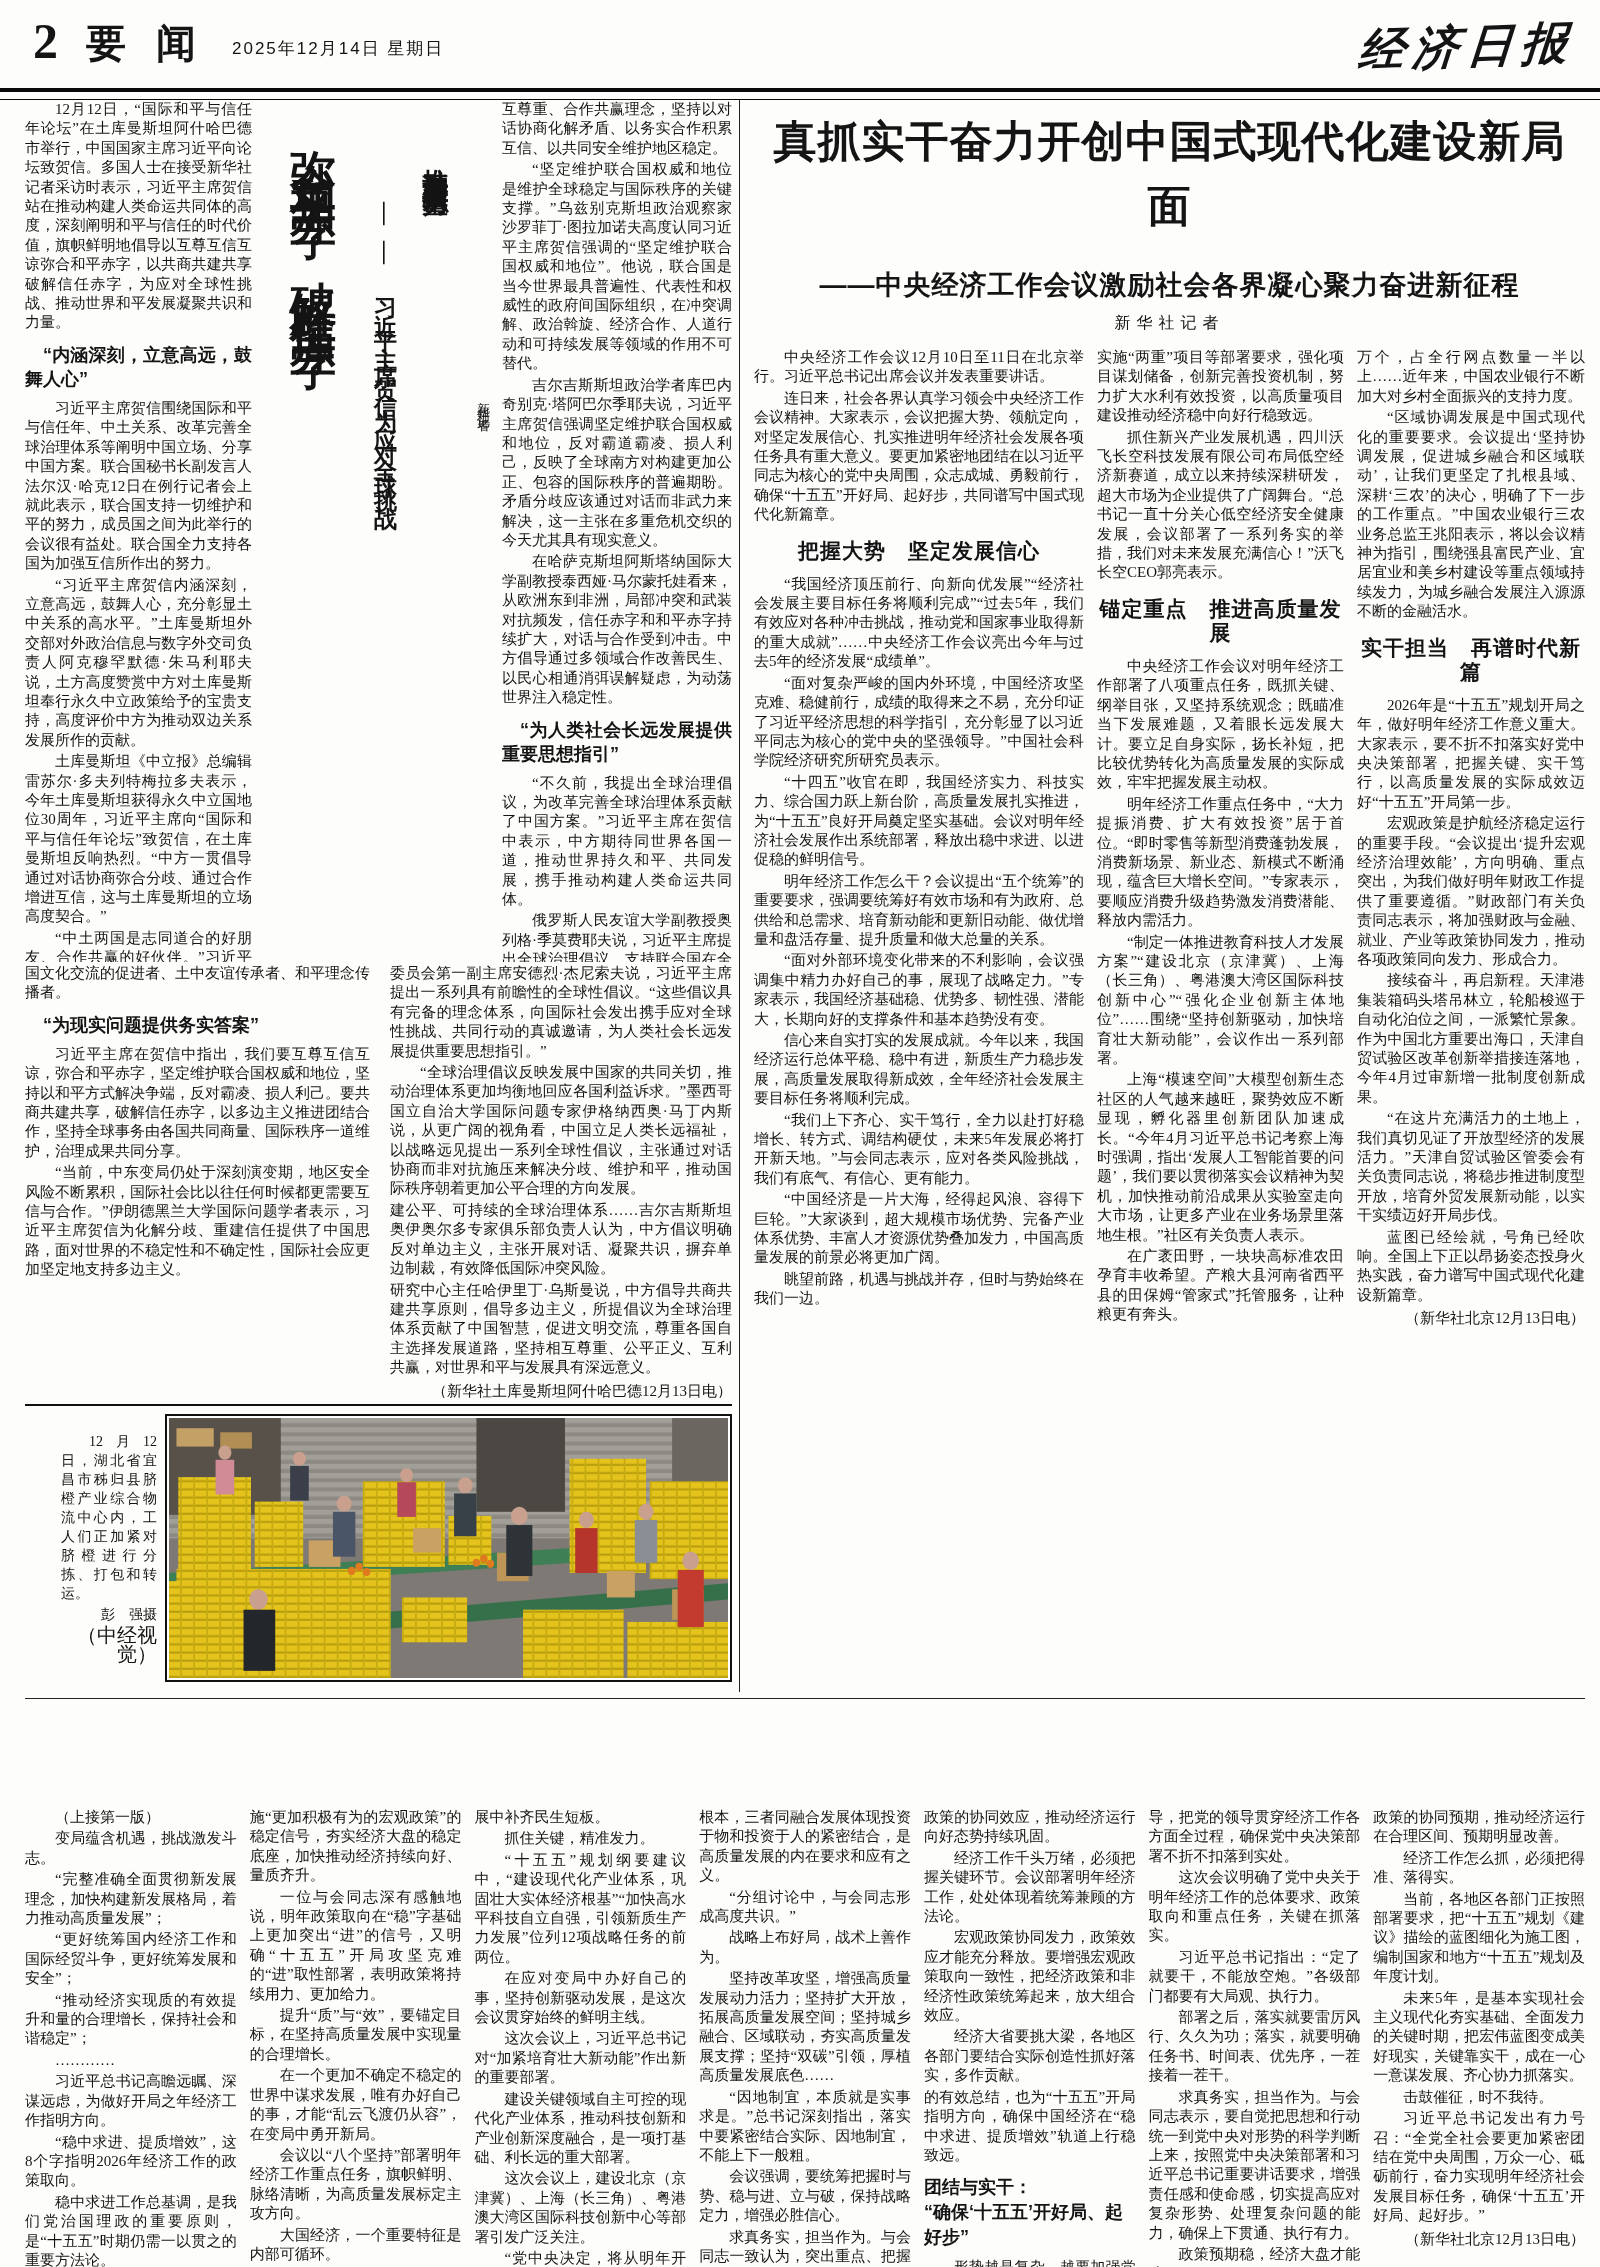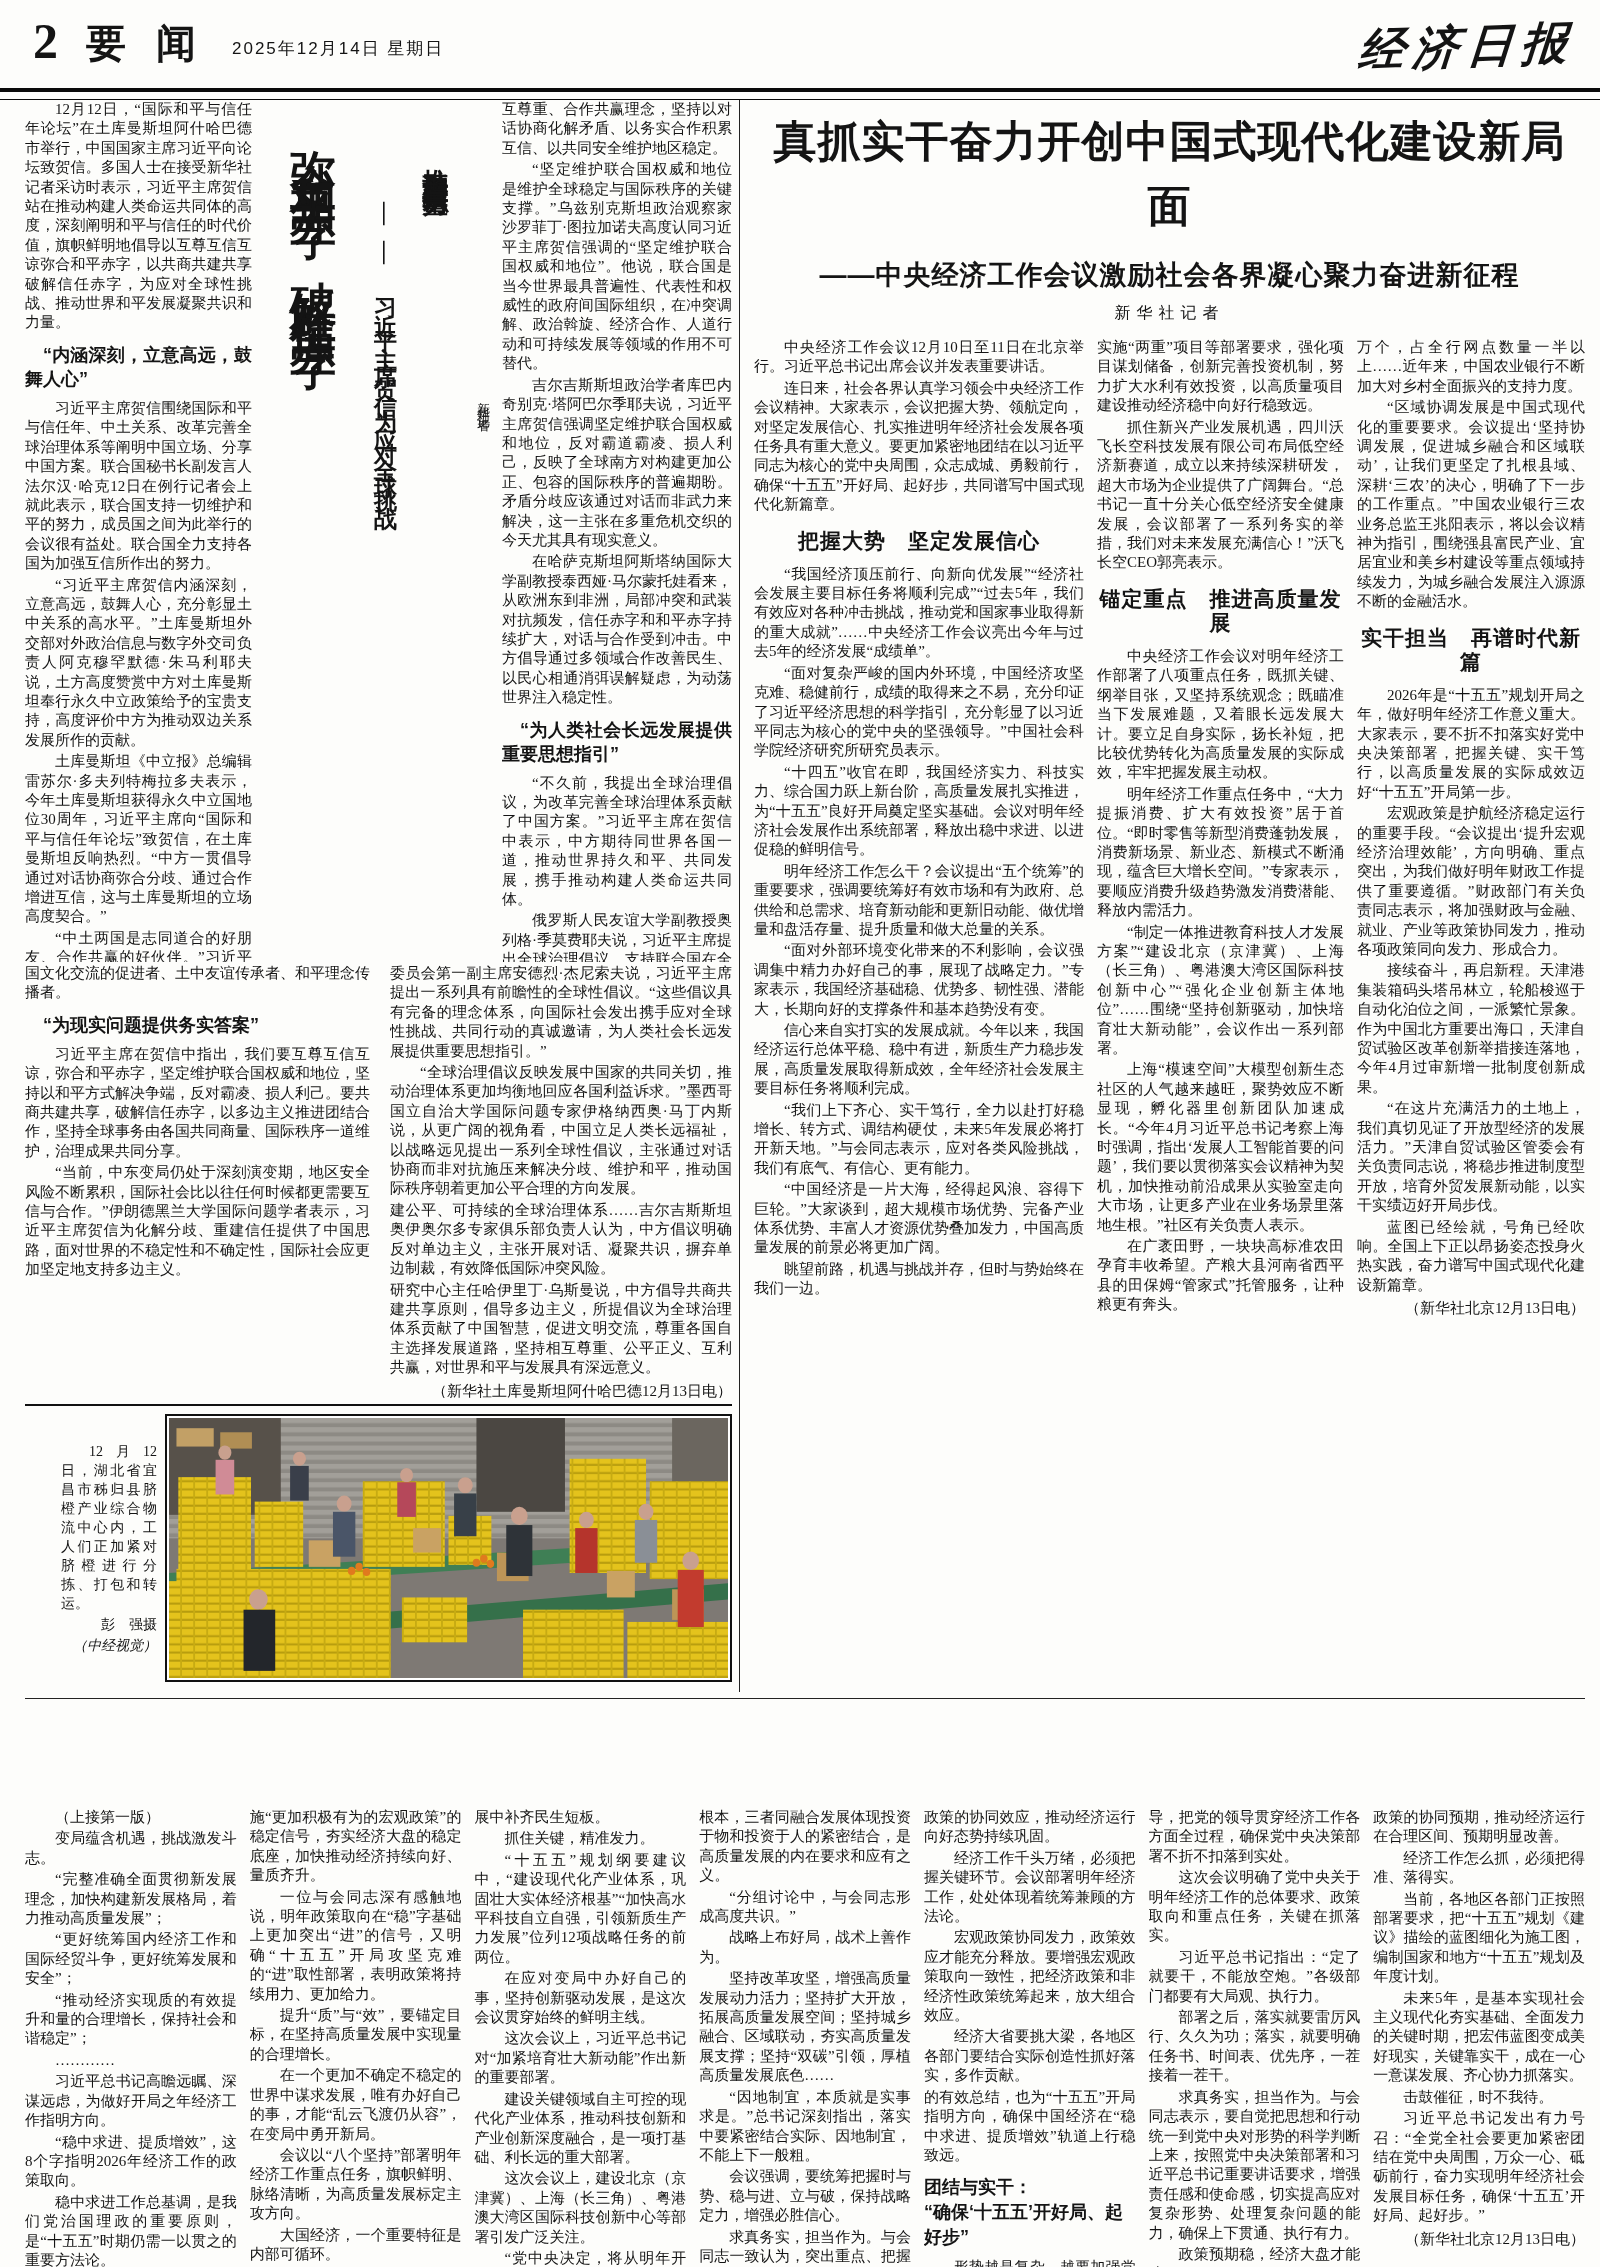--- a/index.html
+++ b/index.html
@@ -45,21 +45,21 @@
   .photo-frame{flex:1;margin-left:8px;border:2px solid #111;background:#fff;padding:2px;}
   .photo-frame svg{display:block;width:100%;height:100%;}
   
   .vdiv{position:absolute;left:739px;top:100px;width:0;height:1592px;border-left:1.5px solid #222;}
   .hr-mid{position:absolute;left:25px;top:1698px;width:1560px;border-top:1.5px solid #222;}
   
   .right-art{position:absolute;left:754px;top:110px;width:831px;}
   .r-title{font-size:43px;font-weight:bold;text-align:center;letter-spacing:1px;line-height:1.5;
            font-family:"Liberation Serif",serif;}
   .r-sub{font-size:27px;font-weight:bold;text-align:center;font-family:"Liberation Sans",sans-serif;
-         margin-top:18px;letter-spacing:1px;}
+         margin-top:28px;letter-spacing:1px;}
   .r-byline{font-size:16px;text-align:center;margin-top:10px;letter-spacing:6px;}
   .r-body{display:flex;height:1392px;margin-top:14px;}
   .rc1{width:330px;}
   .rc2{width:247px;margin-left:13px;}
   .rc3{flex:1;margin-left:13px;}
   
   .bottom{position:absolute;left:25px;top:1808px;width:1560px;height:552px;display:flex;}
   .bc{flex:1;margin-right:13px;overflow:hidden;}
   .bc:last-child{margin-right:0;}
   .bsubhead{font-family:"Liberation Sans",sans-serif;font-weight:bold;font-size:18px;line-height:25px;
@@ -120,21 +120,21 @@
         <p class="para noind">建公平、可持续的全球治理体系……吉尔吉斯斯坦奥伊奥尔多专家俱乐部负责人认为，中方倡议明确反对单边主义，主张开展对话、凝聚共识，摒弃单边制裁，有效降低国际冲突风险。</p>
         <p class="para noind">研究中心主任哈伊里丁·乌斯曼说，中方倡导共商共建共享原则，倡导多边主义，所提倡议为全球治理体系贡献了中国智慧，促进文明交流，尊重各国自主选择发展道路，坚持相互尊重、公平正义、互利共赢，对世界和平与发展具有深远意义。</p>
         <p class="dateline">（新华社土库曼斯坦阿什哈巴德12月13日电）</p>
       </div>
     </div>
     <div class="photo-rule"></div>
     <div class="photo-band">
       <div class="caption">
         <p class="para" style="font-size:14px;">12月12日，湖北省宜昌市秭归县脐橙产业综合物流中心内，工人们正加紧对脐橙进行分拣、打包和转运。</p>
         <p class="cred" style="font-size:14px;">彭　强摄</p>
-        <p class="cred" style="font-size:14px;font-style:italic;">（中经视觉）</p>
+        <p class="cred" style="font-size:20px;">（中经视觉）</p>
       </div>
       <div class="photo-frame">
         <svg viewBox="0 0 600 255" preserveAspectRatio="none">
           <defs>
             <pattern id="sh" width="6" height="9" patternUnits="userSpaceOnUse">
               <rect width="6" height="9" fill="#a29f99"></rect>
                 <rect y="5" width="6" height="4" fill="#8d8a84"></rect>
             </pattern>
             <pattern id="crate" width="14" height="8" patternUnits="userSpaceOnUse">
               <rect width="14" height="8" fill="#e4c31c"></rect>

